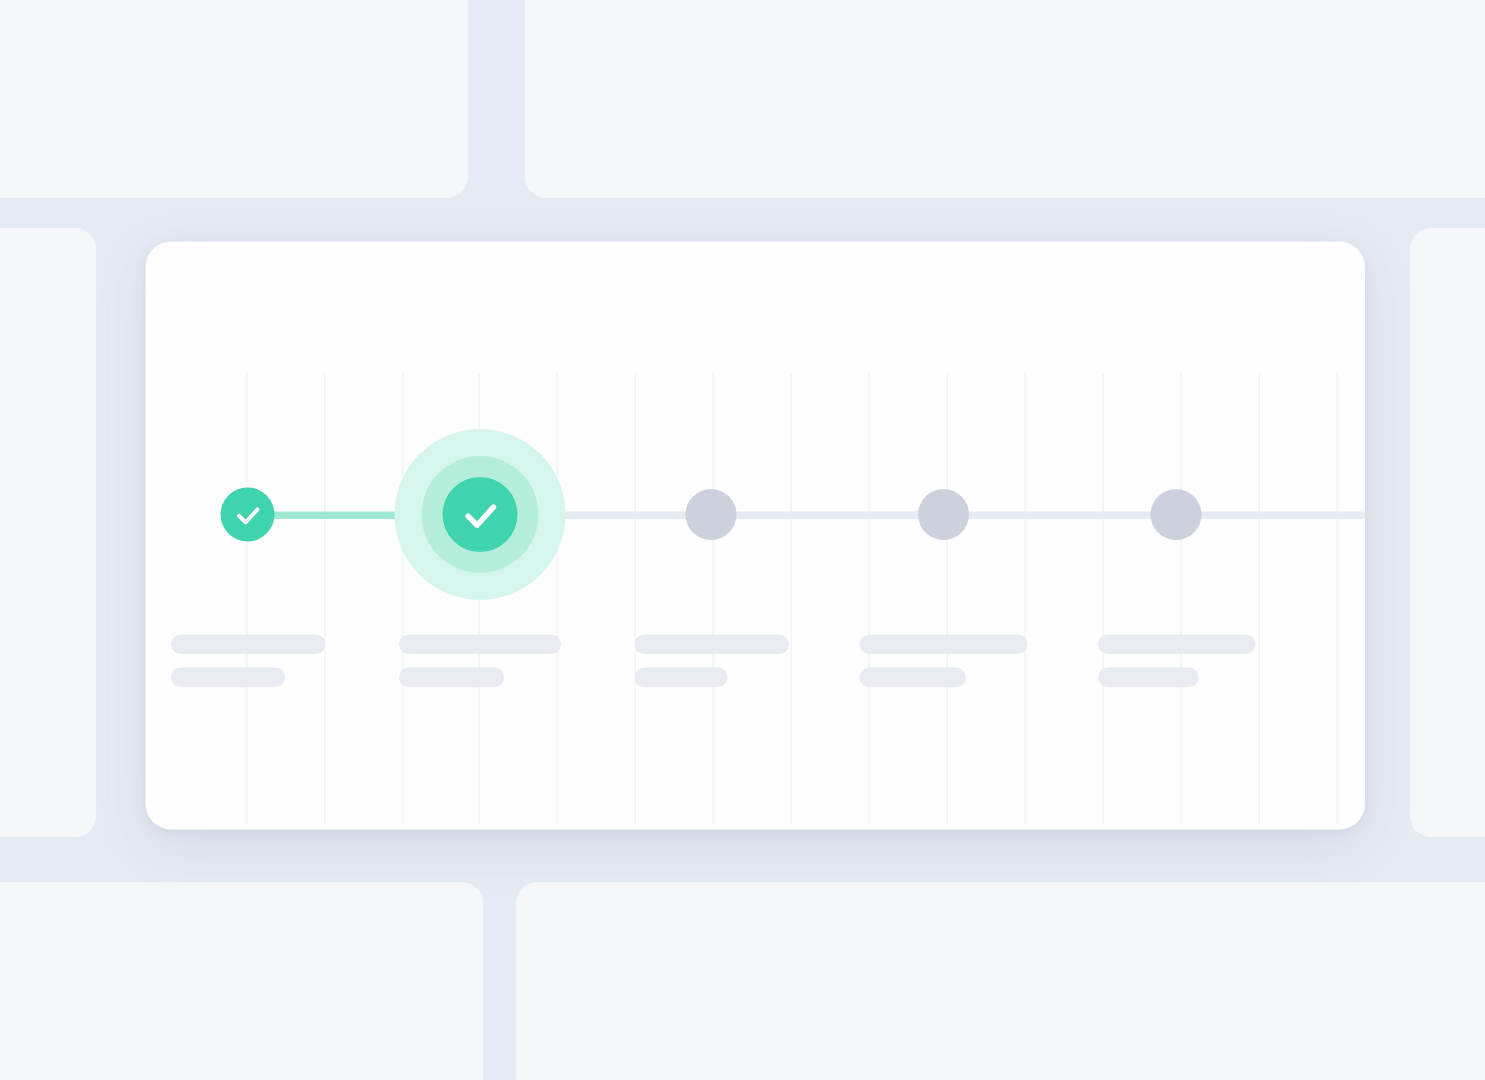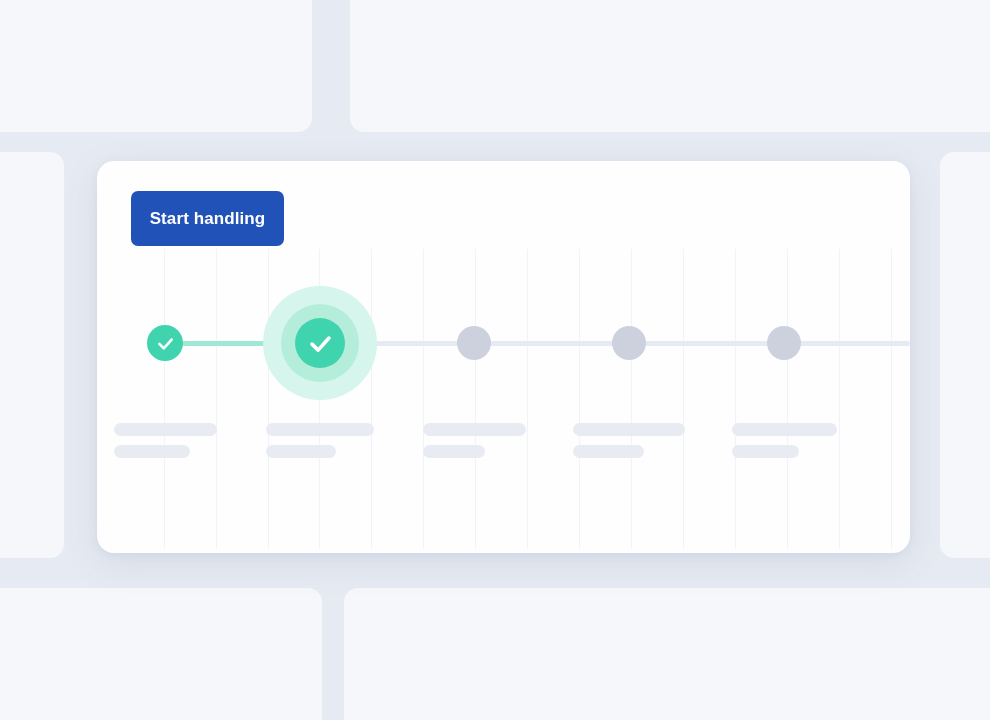--- a/index.html
+++ b/index.html
@@ -154,21 +154,20 @@
         <div class="gridline" style="left: 430px; background: rgb(240, 243, 248);"></div>
         <div class="gridline" style="left: 482px; background: rgb(240, 243, 248);"></div>
         <div class="gridline" style="left: 534px; background: rgb(240, 243, 248);"></div>
         <div class="gridline" style="left: 586px; background: rgb(240, 243, 248);"></div>
         <div class="gridline" style="left: 638px; background: rgb(240, 243, 248);"></div>
         <div class="gridline" style="left: 690px; background: rgb(240, 243, 248);"></div>
         <div class="gridline" style="left: 742px; background: rgb(240, 243, 248);"></div>
         <div class="gridline" style="left: 794px; background: rgb(240, 243, 248);"></div>
       </div>
 
-    <button id="start-handling-button">Start handling</button>
 
     <div id="timeline">
 
     <div class="track-segment track-done" style="left: 68px; width: 155px; background: rgb(159, 232, 211);"></div>
         <div class="track-segment track-todo" style="left: 223px; width: 154px; background: rgb(230, 234, 242);"></div>
         <div class="track-segment track-todo" style="left: 377px; width: 155px; background: rgb(230, 234, 242);"></div>
         <div class="track-segment track-todo" style="left: 532px; width: 155px; background: rgb(230, 234, 242);"></div>
         <div class="track-segment track-todo" style="left: 687px; width: 126px; background: rgb(230, 234, 242);"></div>
         <div class="node node-done" style="left: 68px; top: 182px; height: 36px; width: 36px; background: rgb(63, 212, 174);">
           <svg class="check-icon" width="21" height="21" viewBox="0 0 24 24" fill="none" stroke="#ffffff" stroke-width="3" stroke-linecap="round" stroke-linejoin="round">

